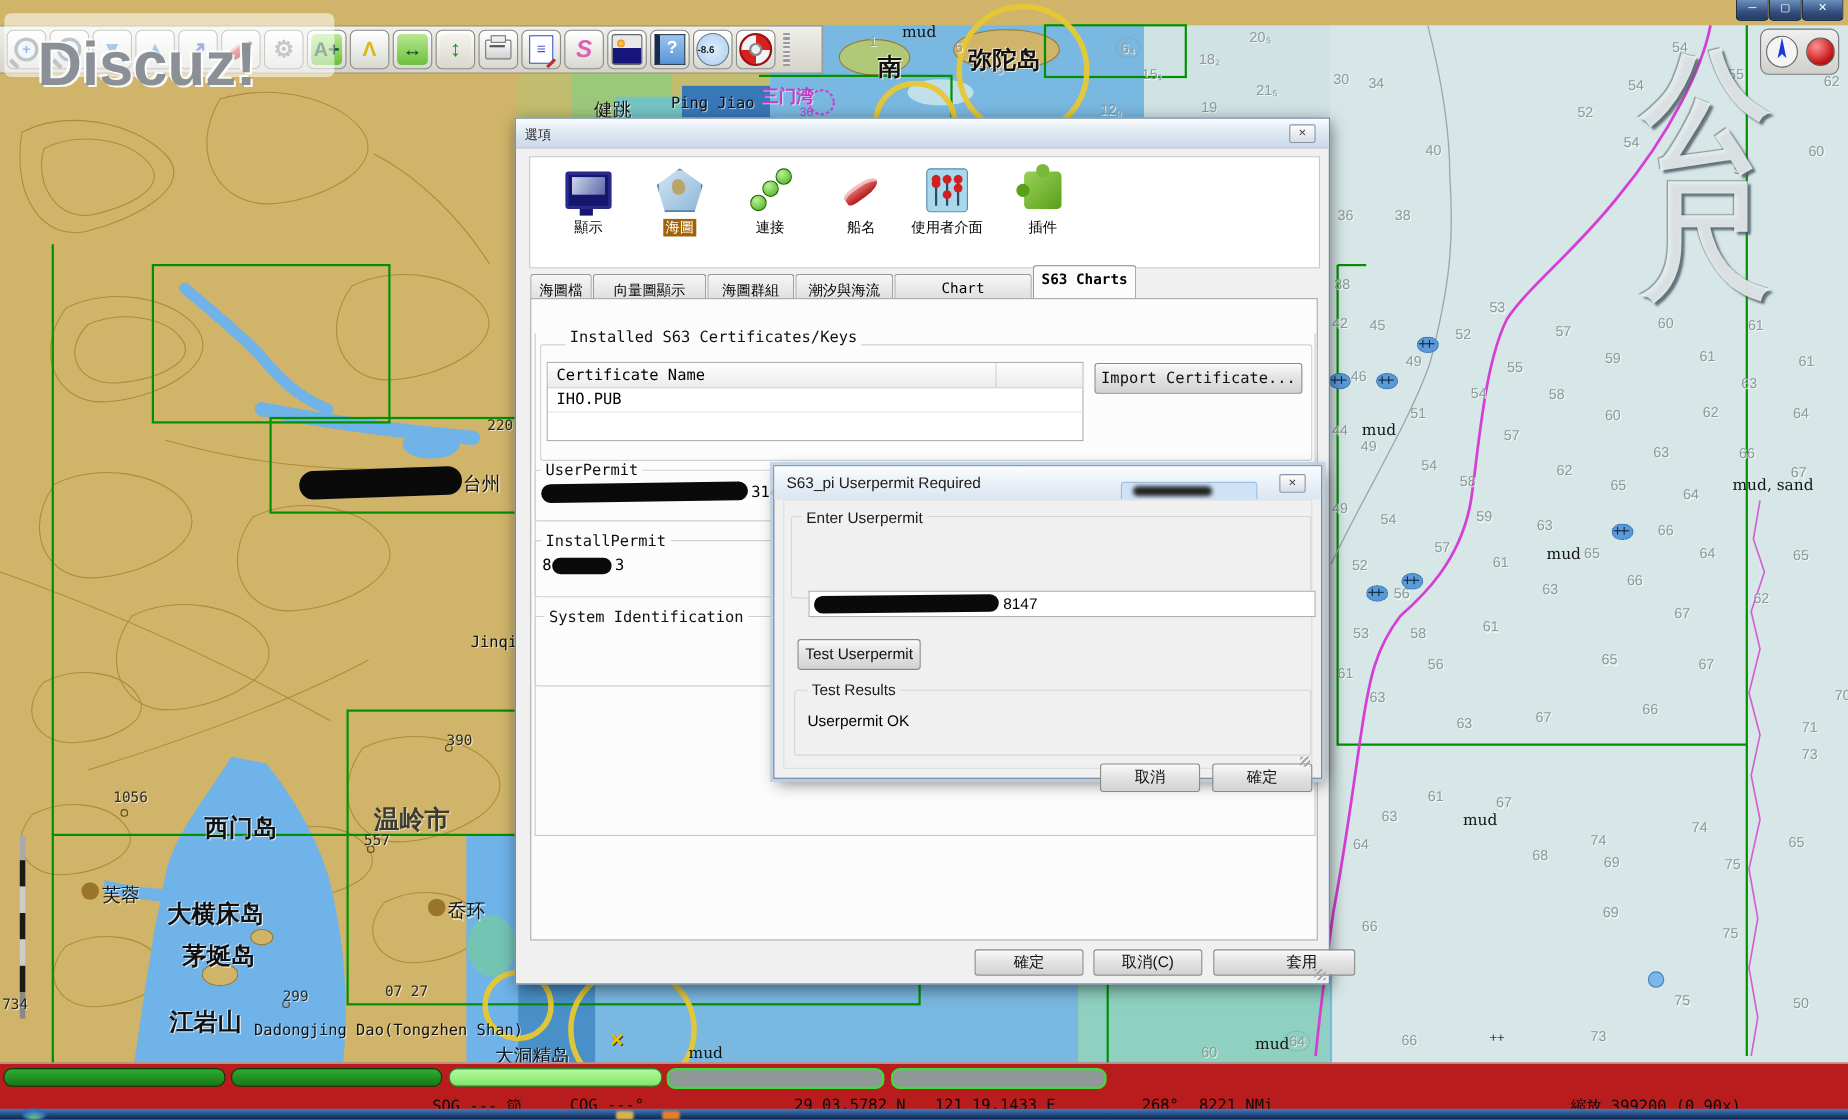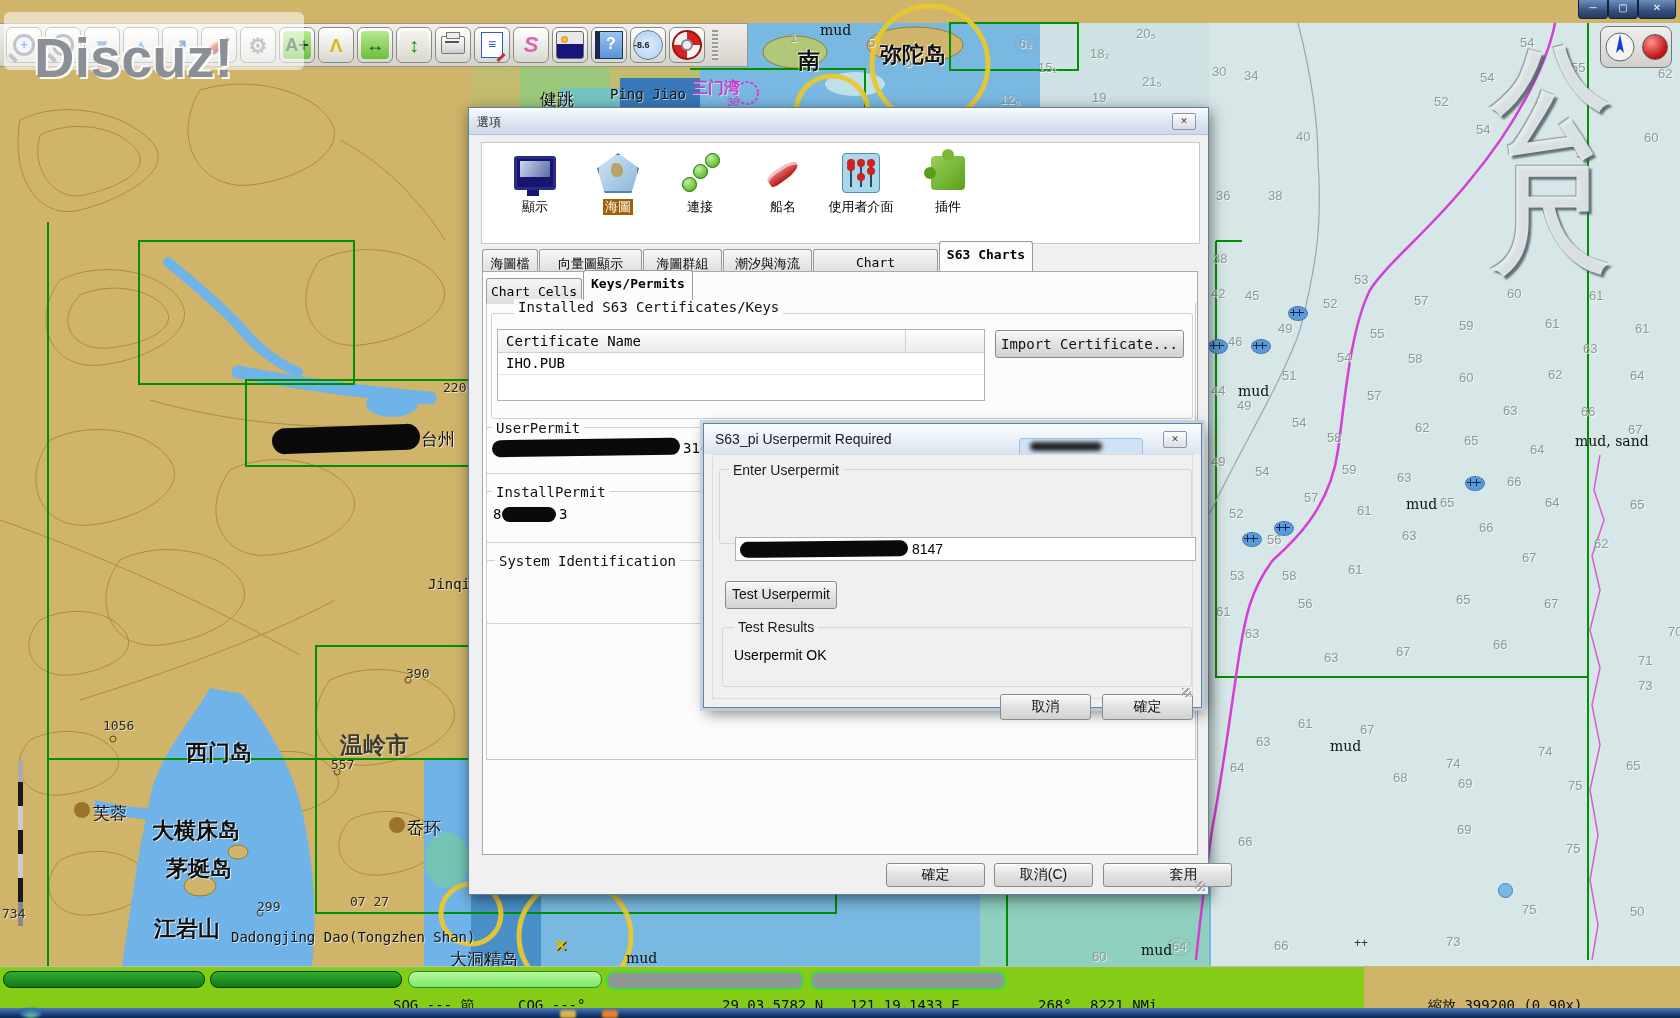--- a/index.html
+++ b/index.html
@@ -120,21 +120,21 @@
     background:#f0f0f0;border:1px solid #64829e;box-shadow:0 0 0 3px rgba(190,208,224,.85),3px 5px 14px rgba(0,0,0,.5);box-sizing:border-box;}
   #up-titlebar{position:absolute;left:0;top:0;width:100%;height:30px;background:linear-gradient(#fbfdfe,#e7eef6 60%,#dbe5f0);}
   #up-title{position:absolute;left:11px;top:7px;font-size:14px;color:#1a1a1a;}
   #up-body{position:absolute;left:8px;top:30px;right:8px;bottom:8px;background:#f0f0f0;border:1px solid #dcdcdc;}
   #up-blue-smudge{position:absolute;left:315px;top:14px;width:122px;height:16px;background:#cfe3f7;border:1px solid #9ec0e4;border-radius:3px;overflow:hidden;}
   #up-blue-smudge i{position:absolute;left:10px;top:3px;width:72px;height:9px;background:#222;border-radius:5px;filter:blur(2px);}
   .up-group{position:absolute;border:1px solid #d6d6d6;border-radius:3px;}
   .up-grouplabel{position:absolute;background:#f0f0f0;padding:0 4px;font-size:14px;color:#1a1a1a;white-space:nowrap;}
   #up-input{position:absolute;left:22px;top:82px;width:459px;height:22px;background:#fff;border:1px solid #b0b0b0;}
   
-  #statusbar{position:absolute;left:0;top:966px;width:1364px;height:42px;background:#84cc16;border-top:1px solid #b8c0c0;z-index:30;}
+  #statusbar{position:absolute;left:0;top:966px;width:1680px;height:42px;background:#b91c1c;border-top:1px solid #b8c0c0;z-index:30;}
   .sbar{position:absolute;top:4px;height:15px;border-radius:8px;}
   .sbar.fd{background:linear-gradient(#2fae2f,#157815);border:1px solid #0a3a0a;}
   .sbar.fl{background:linear-gradient(#b6f8a0,#7ce868);border:1px solid #2a8a2a;}
   .sbar.ol{background:#8f9797;border:2px solid #3fdc3f;}
   .sbtxt{position:absolute;top:30px;font-family:"DejaVu Sans Mono",monospace;font-size:14px;color:#0a0a0a;white-space:nowrap;}
   #taskbar{position:absolute;left:0;top:1008px;width:1680px;height:10px;z-index:45;
     background:linear-gradient(#4a7ab8,#173a6e 70%,#0e2750);}
   .tk-icon{position:absolute;top:2px;width:16px;height:8px;border-radius:2px;filter:blur(1px);}
 </style>
 </head>
@@ -523,24 +523,20 @@
       </div>
     <div id="tabs-row" style="position: absolute; left: 0px; top: 137px; width: 741px; height: 30px;">
         <div class="tab mono" style="left: 13px; width: 56px; top: 4px; height: 26px;">海圖檔</div>
         <div class="tab mono" style="left: 70px; width: 103px; top: 4px; height: 26px;">向量圖顯示</div>
         <div class="tab mono" style="left: 174px; width: 79px; top: 4px; height: 26px;">海圖群組</div>
         <div class="tab mono" style="left: 254px; width: 89px; top: 4px; height: 26px;">潮汐與海流</div>
         <div class="tab mono" style="left: 344px; width: 125px; top: 4px; height: 26px;">Chart Downloader</div>
         <div class="tab mono sel" style="left: 470px; width: 94px; top: 0px;">S63 Charts</div>
       </div>
     <div id="opt-page">
-      <div id="subtabs-row" style="position: absolute; left: 0px; top: 2px; width: 400px; height: 30px;">
-          <div class="tab mono" style="left: 3px; width: 96px; top: 4px; height: 26px;">Chart Cells</div>
-          <div class="tab mono sel" style="left: 100px; width: 110px; top: 0px;">Keys/Permits</div>
-        </div>
 
       <div id="subpage-line" style="left:3px;top:31px;width:708px;height:456px;"></div>
 
       <div class="groupbox" style="left:8px;top:41px;width:700px;height:104px;"></div>
       <span class="grouplabel mono" style="left:31px;top:27px;">Installed S63 Certificates/Keys</span>
       <div id="cert-table" style="left:14px;top:57px;width:486px;height:70px;">
         <div id="cert-header">
           <span class="mono" style="position:absolute;left:8px;top:3px;font-size:14px;">Certificate Name</span>
         </div>
         <div id="cert-coldiv" style="left:407px;"></div>

